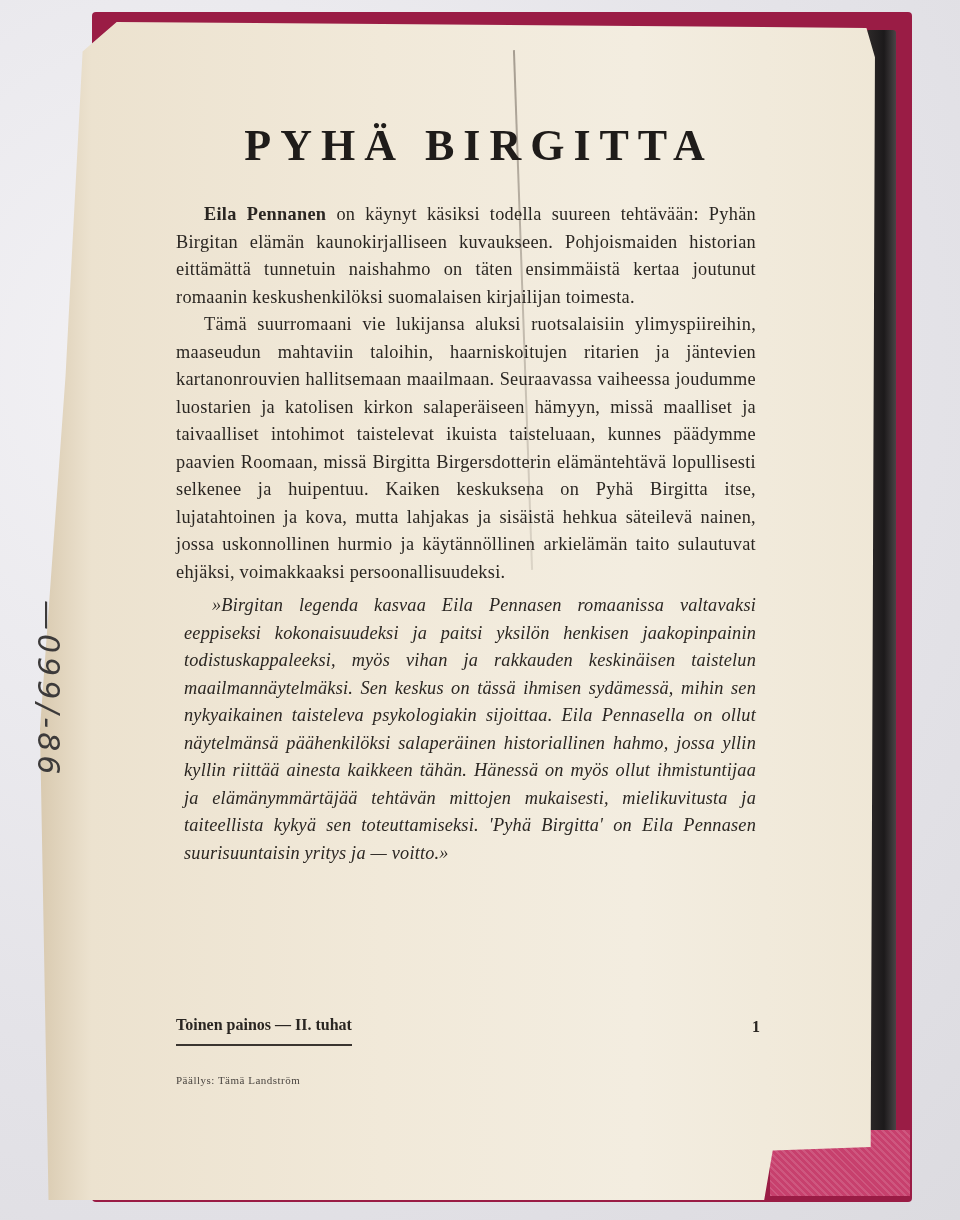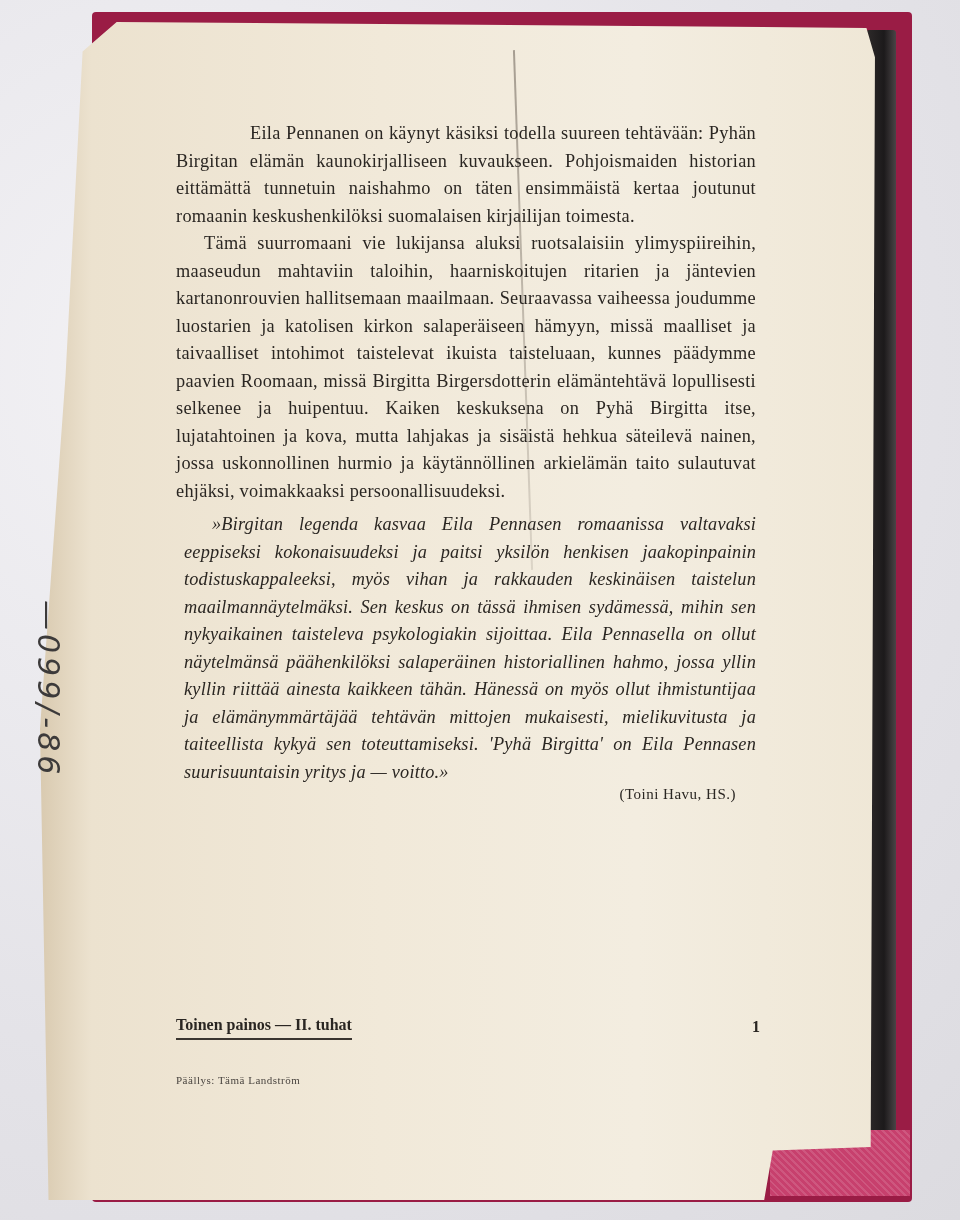--- a/index.html
+++ b/index.html
@@ -38,30 +38,30 @@
       font-family: "Liberation Serif", "DejaVu Serif", serif; color: #2a2622;
     }
     .title {
       text-align: center; font-size: 44px; font-weight: bold; letter-spacing: 9px;
       margin: 0 0 30px 26px; color: #1f1c1a;
     }
     .para {
       font-size: 18.3px; line-height: 27.5px; text-align: justify; margin: 0;
       text-indent: 28px; letter-spacing: 0.3px;
     }
-    .para b { font-weight: normal; margin-left: 46px; }
+    .para b { font-weight: bold; }
     .quote {
       font-style: italic; font-size: 18.3px; line-height: 27.5px; text-align: justify;
       margin: 6px 0 0 8px; text-indent: 28px; letter-spacing: 0.2px;
     }
     .attribution { text-align: right; font-size: 15px; margin: 0 20px 0 0; letter-spacing: 0.5px; }
     .edition-row { position: absolute; left: 176px; top: 1016px; width: 584px; }
     .edition {
       font-family: "Liberation Serif", serif; font-weight: bold; font-size: 16px;
-      color: #2a2622; display: inline-block; border-bottom: 2px solid #3a3530; padding-bottom: 4px;
+      color: #2a2622; display: inline-block; border-bottom: 2px solid #3a3530; padding-bottom: 10px;
     }
     .page-number { position: absolute; right: 0; top: 2px; font-family: "Liberation Serif", serif; font-size: 16px; font-weight: bold; color: #2a2622; }
     .cover-credit {
       position: absolute; left: 176px; top: 1074px; font-family: "Liberation Serif", serif;
       font-size: 11px; color: #4a4540; letter-spacing: 0.5px;
     }
     .handwriting {
       position: absolute; left: 66px; top: 600px; transform: rotate(90deg); transform-origin: left top;
       font-family: "DejaVu Sans", sans-serif; font-size: 30px; color: #3c3a3a; font-style: italic;
       white-space: nowrap; letter-spacing: 4px;
@@ -73,24 +73,24 @@
 <div class="cloth-bg"></div>
 <div class="book-cover"></div>
 <div class="book-spine-edge"></div>
 <div class="book-corner-bottom"></div>
 <div class="dust-jacket"></div>
 <div class="jacket-crease"></div>
 
 <div class="handwriting">—099/-86</div>
 
 <div class="page">
+  <div class="title">PYHÄ BIRGITTA</div>
   <p class="para"><b>Eila Pennanen</b><span> on käynyt käsiksi todella suureen tehtävään: Pyhän Birgitan elämän kaunokirjalliseen kuvaukseen. Pohjoismaiden historian eittämättä tunnetuin naishahmo on täten ensimmäistä kertaa joutunut romaanin keskushenkilöksi suomalaisen kirjailijan toimesta.</span></p>
   <p class="para">Tämä suurromaani vie lukijansa aluksi ruotsalaisiin ylimyspiireihin, maaseudun mahtaviin taloihin, haarniskoitujen ritarien ja jäntevien kartanonrouvien hallitsemaan maailmaan. Seuraavassa vaiheessa joudumme luostarien ja katolisen kirkon salaperäiseen hämyyn, missä maalliset ja taivaalliset intohimot taistelevat ikuista taisteluaan, kunnes päädymme paavien Roomaan, missä Birgitta Birgersdotterin elämäntehtävä lopullisesti selkenee ja huipentuu. Kaiken keskuksena on Pyhä Birgitta itse, lujatahtoinen ja kova, mutta lahjakas ja sisäistä hehkua säteilevä nainen, jossa uskonnollinen hurmio ja käytännöllinen arkielämän taito sulautuvat ehjäksi, voimakkaaksi persoonallisuudeksi.</p>
   <p class="quote">»Birgitan legenda kasvaa Eila Pennasen romaanissa valtavaksi eeppiseksi kokonaisuudeksi ja paitsi yksilön henkisen jaakopinpainin todistuskappaleeksi, myös vihan ja rakkauden keskinäisen taistelun maailmannäytelmäksi. Sen keskus on tässä ihmisen sydämessä, mihin sen nykyaikainen taisteleva psykologiakin sijoittaa. Eila Pennasella on ollut näytelmänsä päähenkilöksi salaperäinen historiallinen hahmo, jossa yllin kyllin riittää ainesta kaikkeen tähän. Hänessä on myös ollut ihmistuntijaa ja elämänymmärtäjää tehtävän mittojen mukaisesti, mielikuvitusta ja taiteellista kykyä sen toteuttamiseksi. 'Pyhä Birgitta' on Eila Pennasen suurisuuntaisin yritys ja — voitto.»</p>
-  <p class="attribution">(Toini Havu, HS.)</p>
 </div>
 
 <div class="edition-row">
   <span class="edition">Toinen painos — II. tuhat</span>
   <span class="page-number">1</span>
 </div>
 
 <div class="cover-credit">Päällys: Tämä Landström</div>
 
 </body></html>

